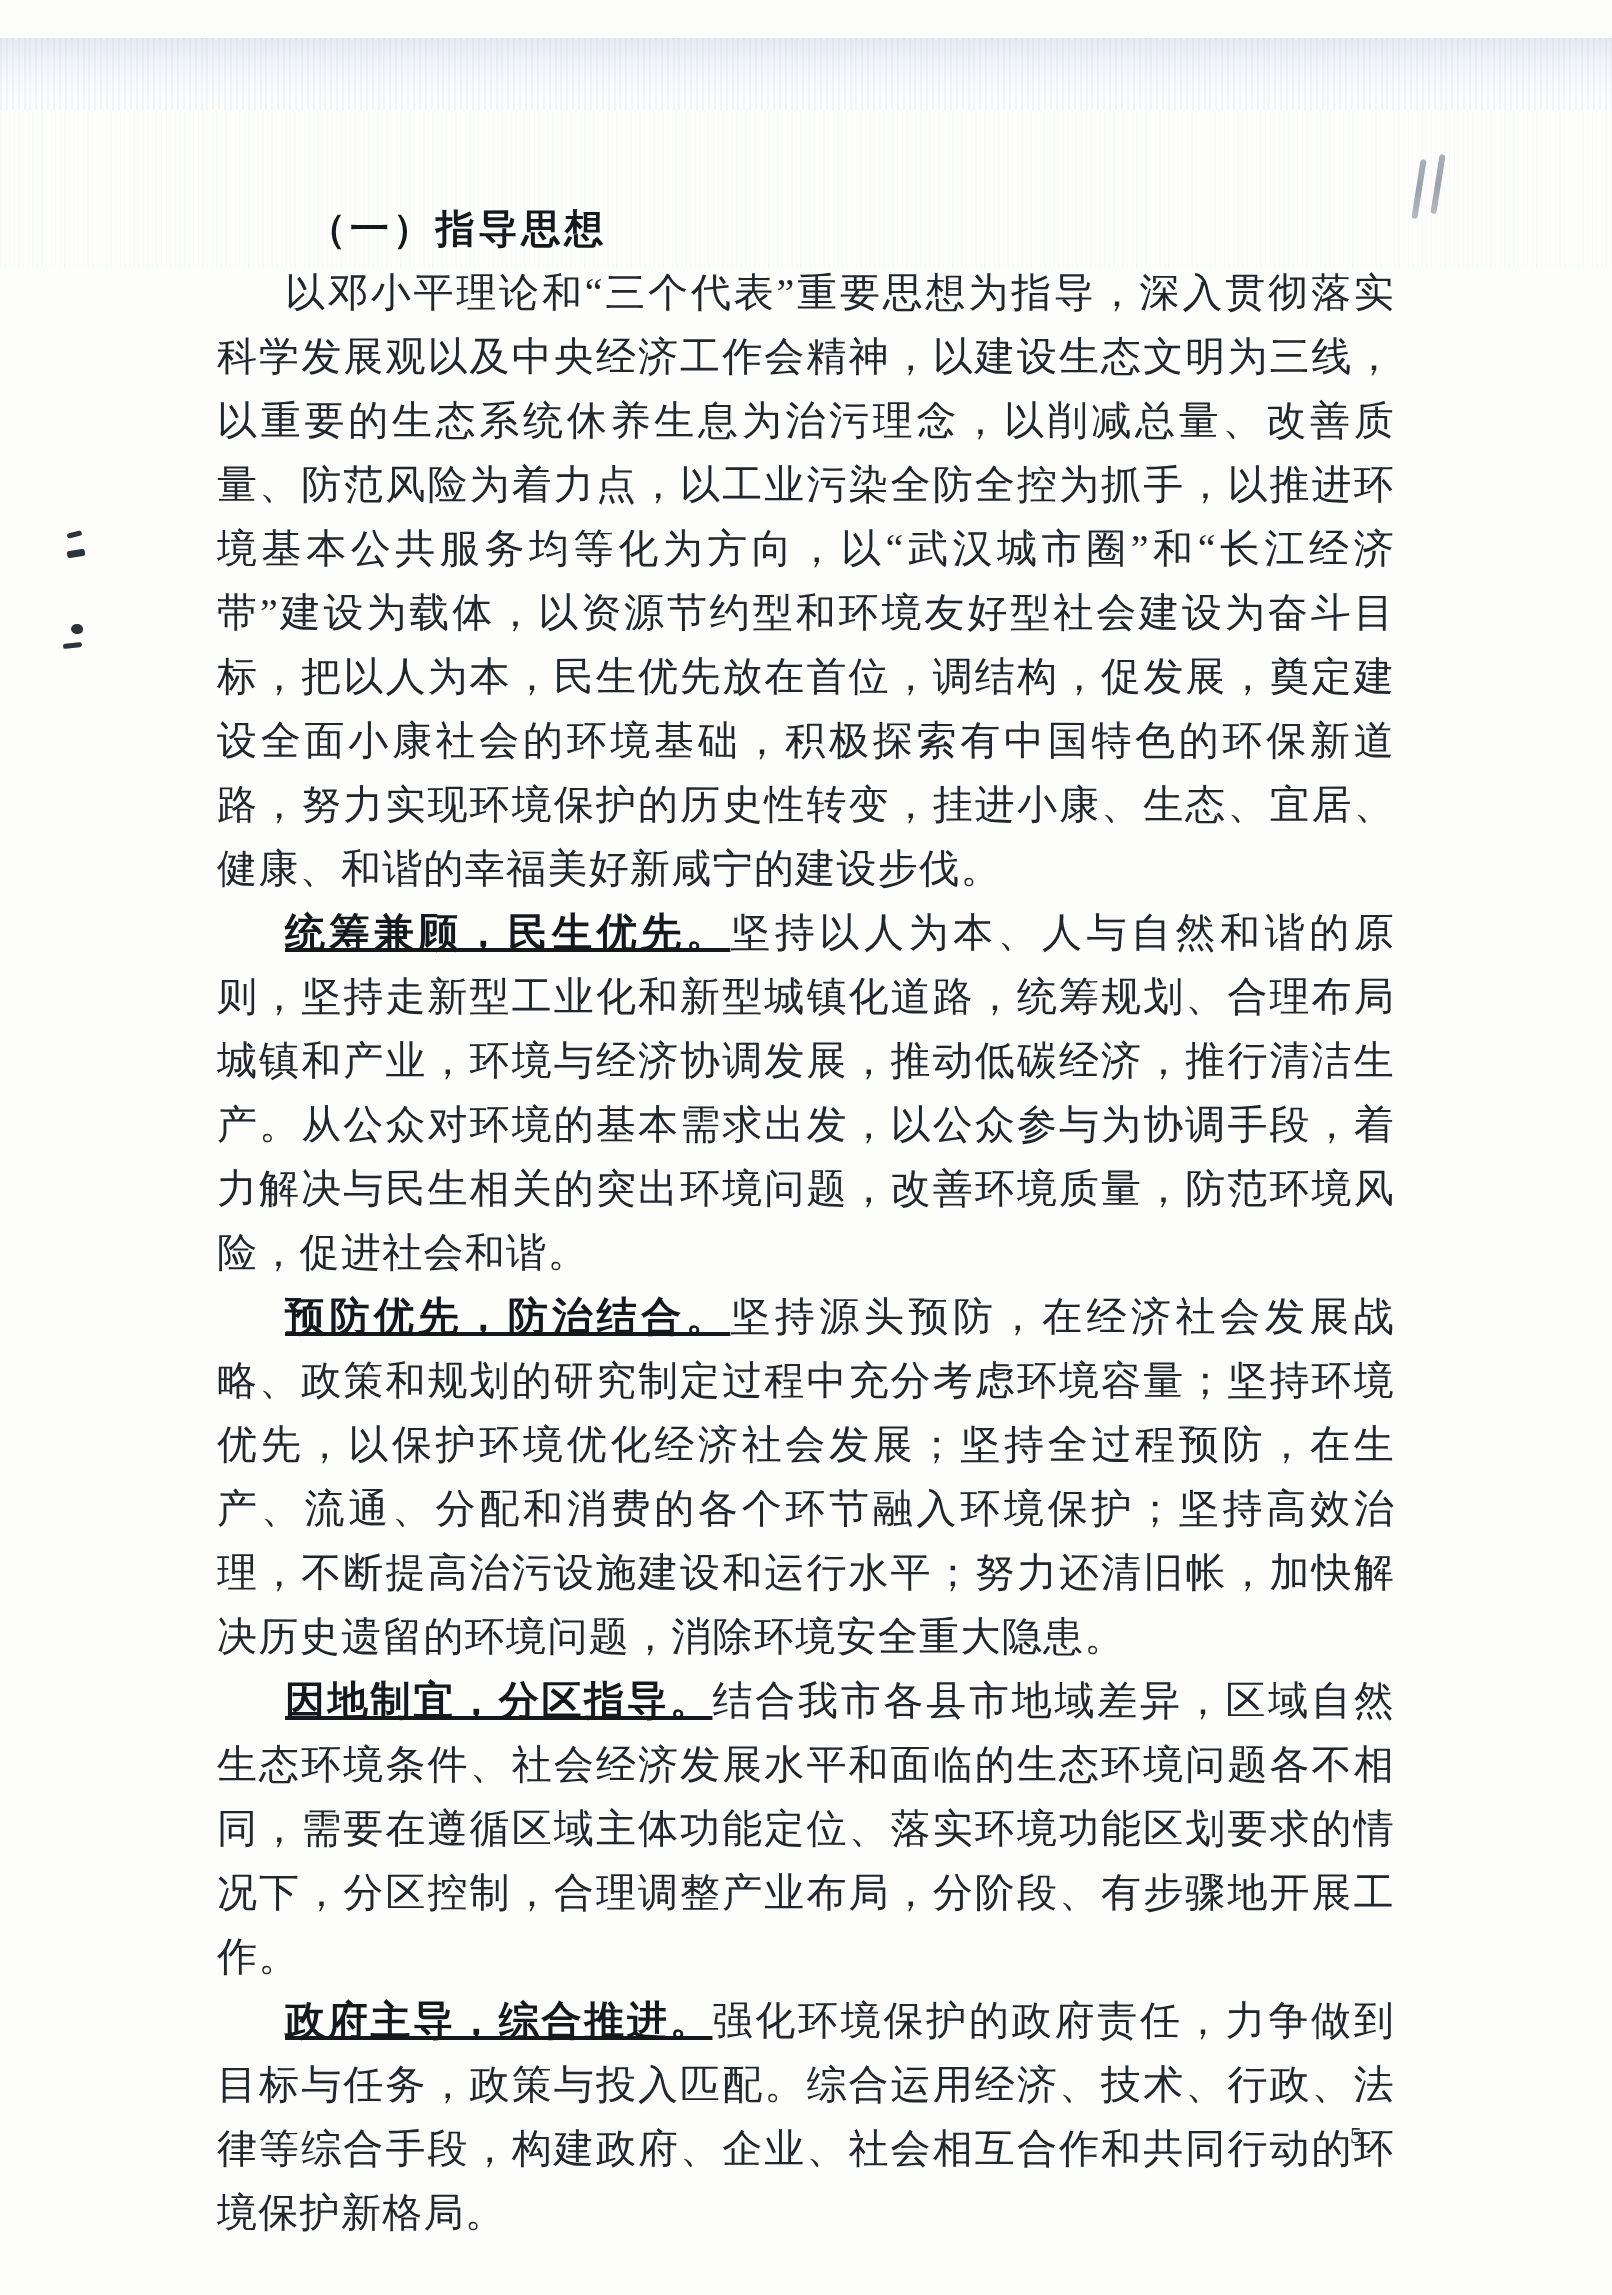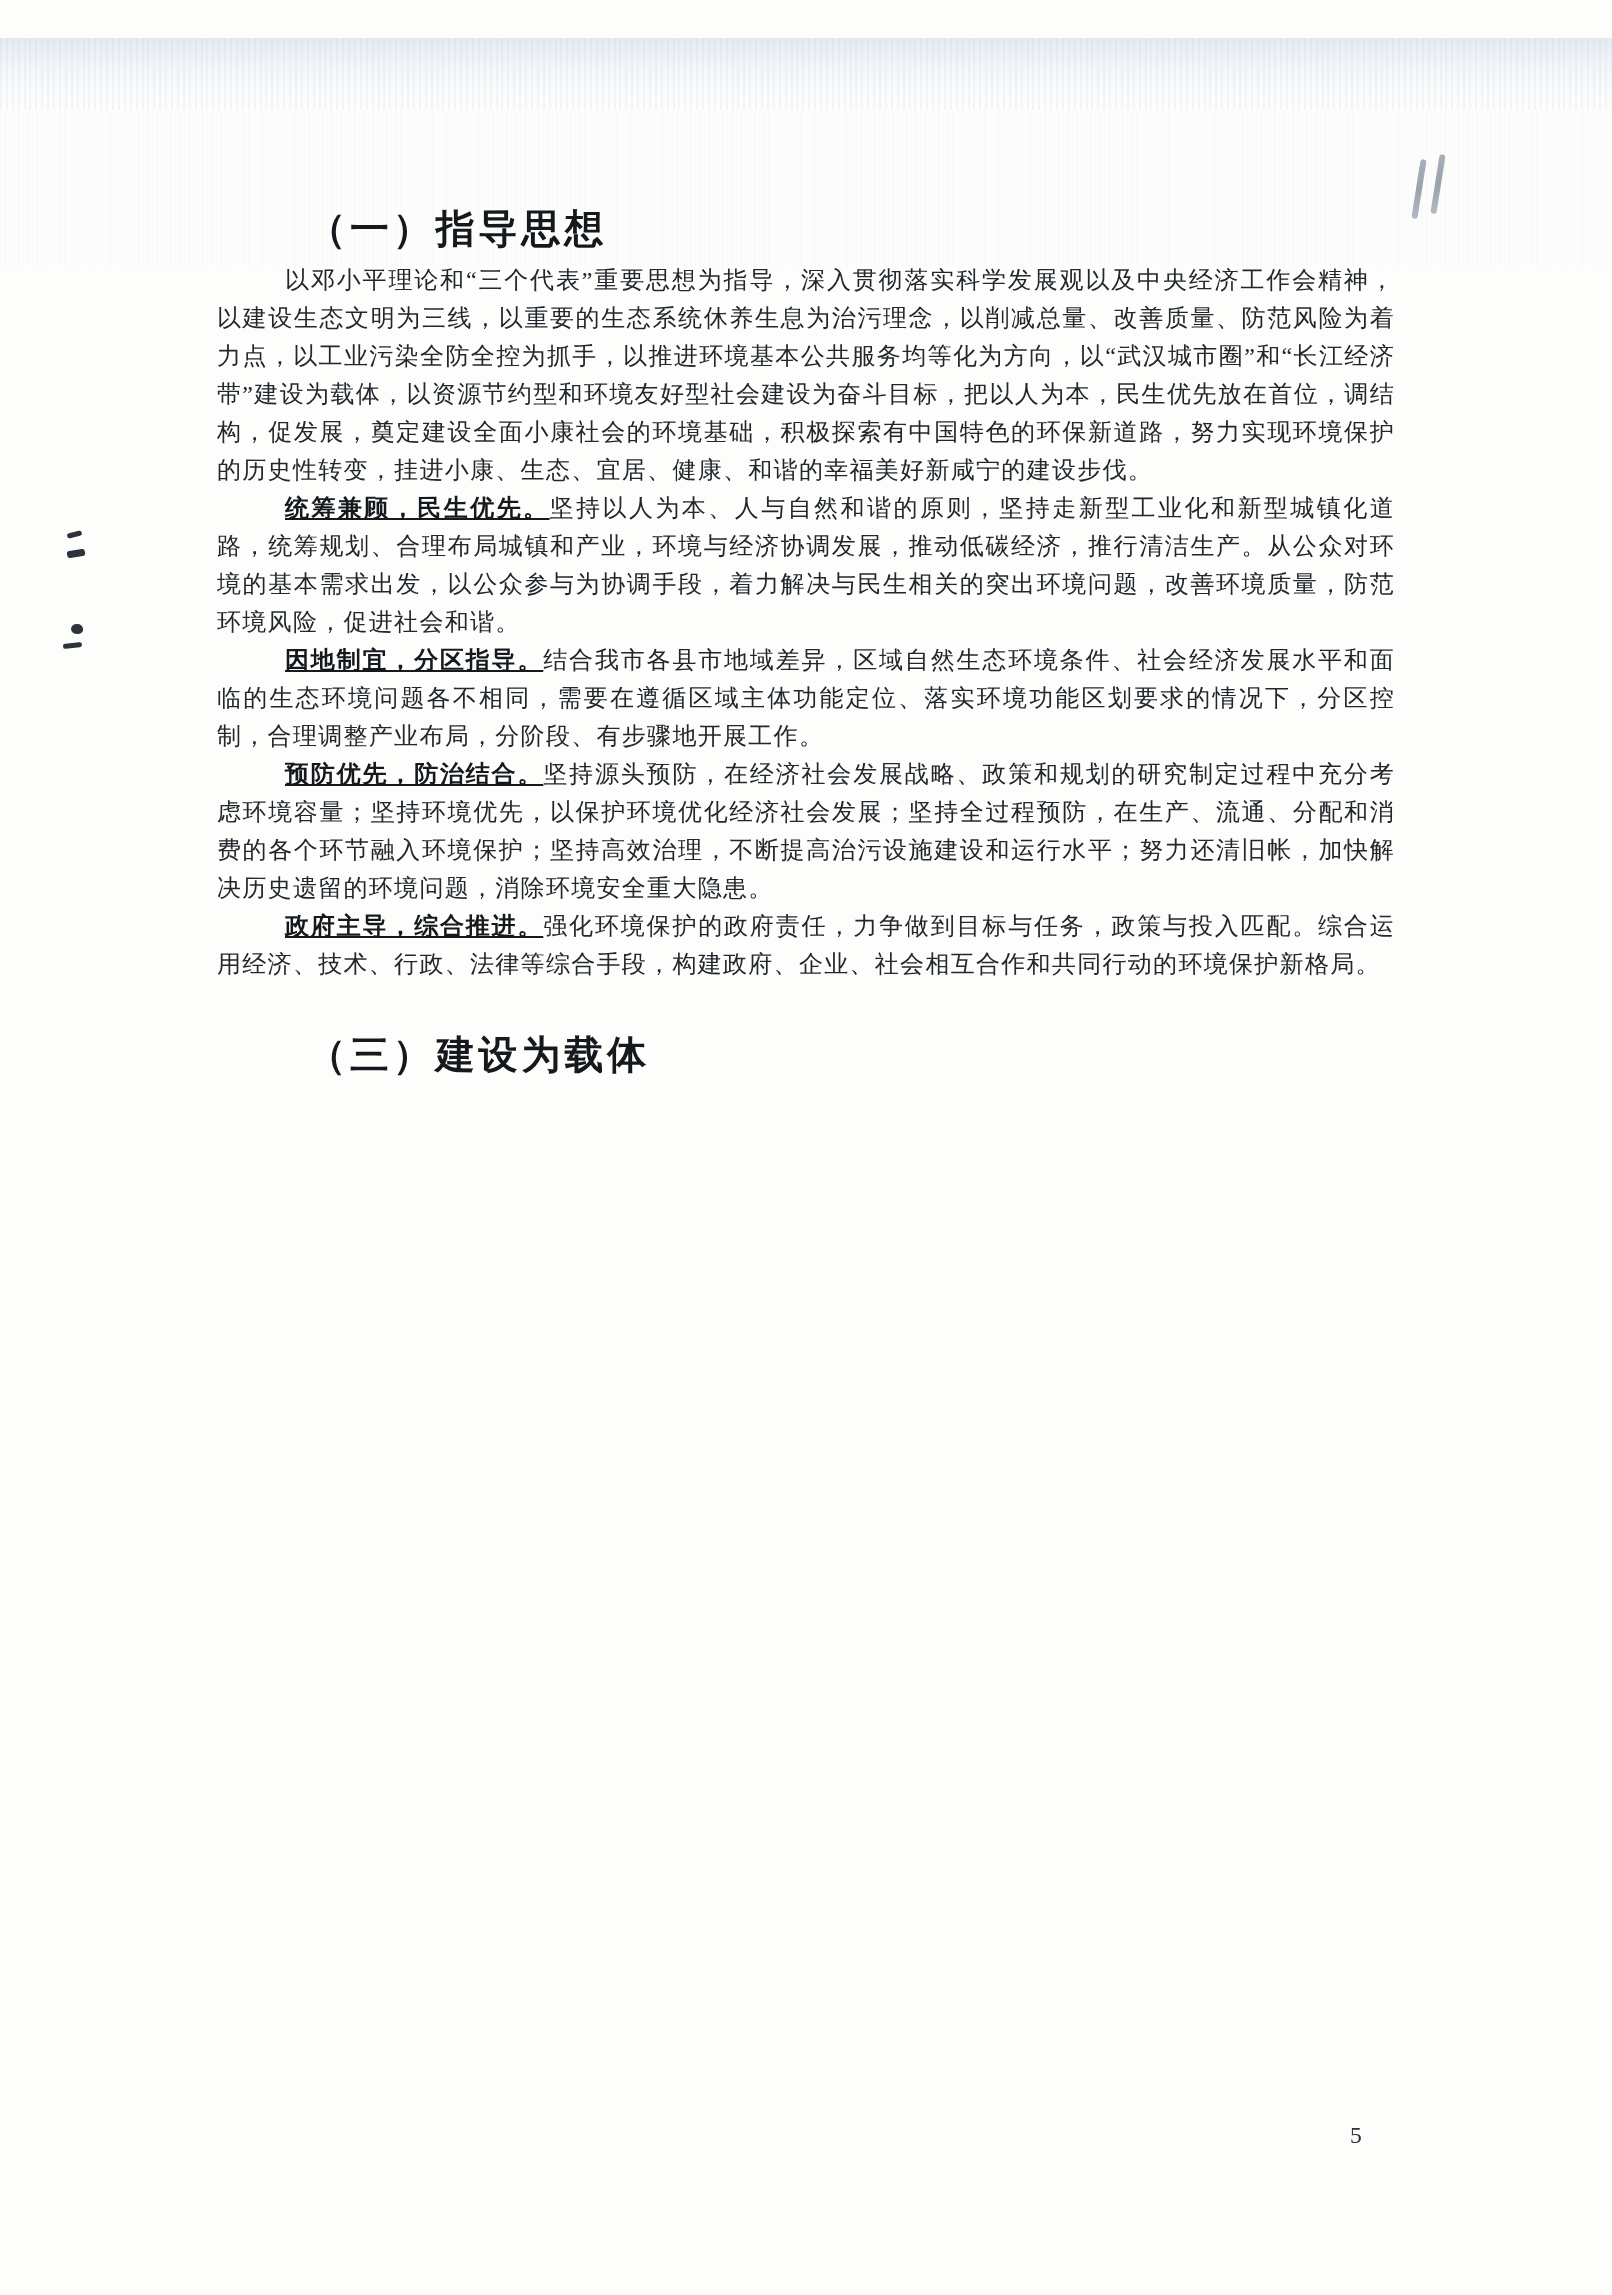--- a/index.html
+++ b/index.html
@@ -31,22 +31,22 @@
     padding-left:90px;
     font-size:39px;
     line-height:65px;
     font-weight:700;
     letter-spacing:3.9px;
     color:#15191d;
   }
   .section-heading.gap-above{margin-top:39px;}
   .body-para{
     margin:0;
-    font-size:24px;
-    line-height:38px;
+    font-size:40px;
+    line-height:64px;
     letter-spacing:1.3px;
     text-align:justify;
     text-indent:68px;
     color:#22272d;
   }
   .para-lead{font-weight:700;color:#15191d;text-decoration:underline;}
   .page-number{
     position:absolute;
     left:1350px;top:2122px;
     font-size:23.6px;
@@ -89,23 +89,23 @@
 
   <div class="content">
 
     <h2 class="section-heading">（一）指导思想</h2>
 
     <p class="body-para"><span class="para-lead"></span><span>以邓小平理论和“三个代表”重要思想为指导，深入贯彻落实科学发展观以及中央经济工作会精神，以建设生态文明为三线，以重要的生态系统休养生息为治污理念，以削减总量、改善质量、防范风险为着力点，以工业污染全防全控为抓手，以推进环境基本公共服务均等化为方向，以“武汉城市圈”和“长江经济带”建设为载体，以资源节约型和环境友好型社会建设为奋斗目标，把以人为本，民生优先放在首位，调结构，促发展，奠定建设全面小康社会的环境基础，积极探索有中国特色的环保新道路，努力实现环境保护的历史性转变，挂进小康、生态、宜居、健康、和谐的幸福美好新咸宁的建设步伐。</span></p>
 
 
     <p class="body-para"><span class="para-lead">统筹兼顾，民生优先。</span><span>坚持以人为本、人与自然和谐的原则，坚持走新型工业化和新型城镇化道路，统筹规划、合理布局城镇和产业，环境与经济协调发展，推动低碳经济，推行清洁生产。从公众对环境的基本需求出发，以公众参与为协调手段，着力解决与民生相关的突出环境问题，改善环境质量，防范环境风险，促进社会和谐。</span></p>
 
+    <p class="body-para"><span class="para-lead">预防优先，防治结合。</span><span>坚持源头预防，在经济社会发展战略、政策和规划的研究制定过程中充分考虑环境容量；坚持环境优先，以保护环境优化经济社会发展；坚持全过程预防，在生产、流通、分配和消费的各个环节融入环境保护；坚持高效治理，不断提高治污设施建设和运行水平；努力还清旧帐，加快解决历史遗留的环境问题，消除环境安全重大隐患。</span></p>
+
     <p class="body-para"><span class="para-lead">因地制宜，分区指导。</span><span>结合我市各县市地域差异，区域自然生态环境条件、社会经济发展水平和面临的生态环境问题各不相同，需要在遵循区域主体功能定位、落实环境功能区划要求的情况下，分区控制，合理调整产业布局，分阶段、有步骤地开展工作。</span></p>
-
-    <p class="body-para"><span class="para-lead">预防优先，防治结合。</span><span>坚持源头预防，在经济社会发展战略、政策和规划的研究制定过程中充分考虑环境容量；坚持环境优先，以保护环境优化经济社会发展；坚持全过程预防，在生产、流通、分配和消费的各个环节融入环境保护；坚持高效治理，不断提高治污设施建设和运行水平；努力还清旧帐，加快解决历史遗留的环境问题，消除环境安全重大隐患。</span></p>
 
     <p class="body-para"><span class="para-lead">政府主导，综合推进。</span><span>强化环境保护的政府责任，力争做到目标与任务，政策与投入匹配。综合运用经济、技术、行政、法律等综合手段，构建政府、企业、社会相互合作和共同行动的环境保护新格局。</span></p>
 
     <h2 class="section-heading gap-above">（三）建设为载体</h2>
 
   </div>
 
   <div class="page-number">5</div>
 
 </div>

